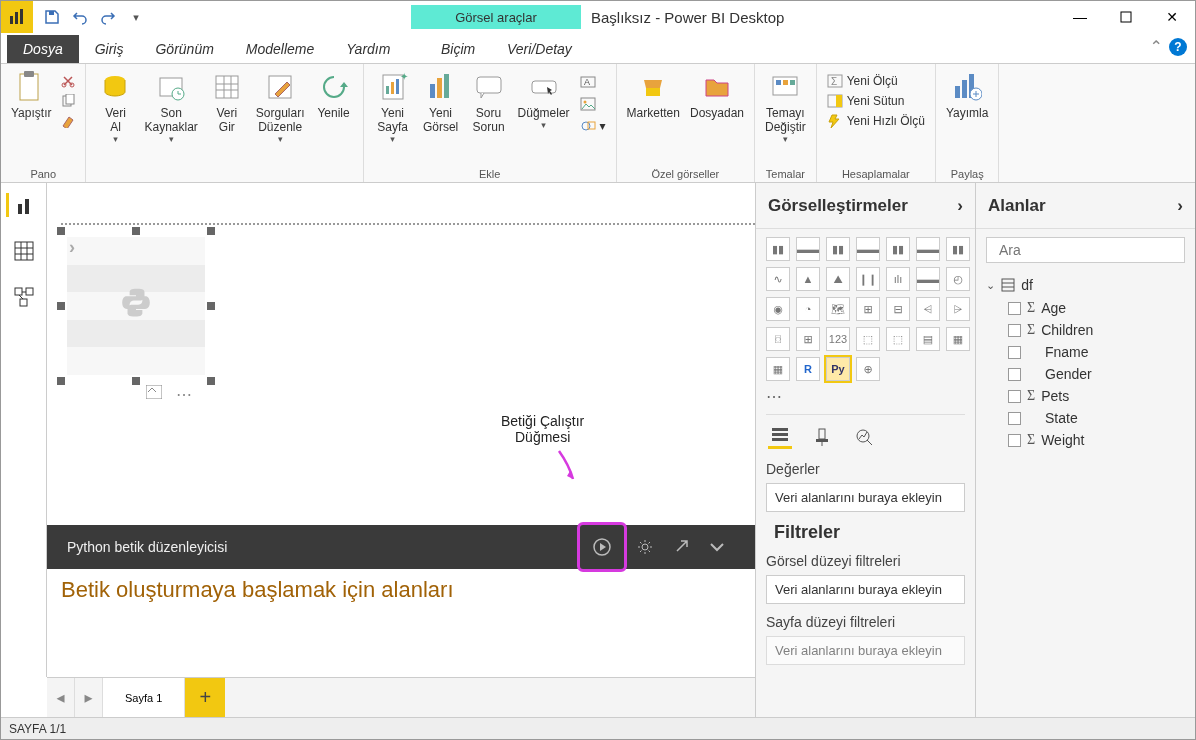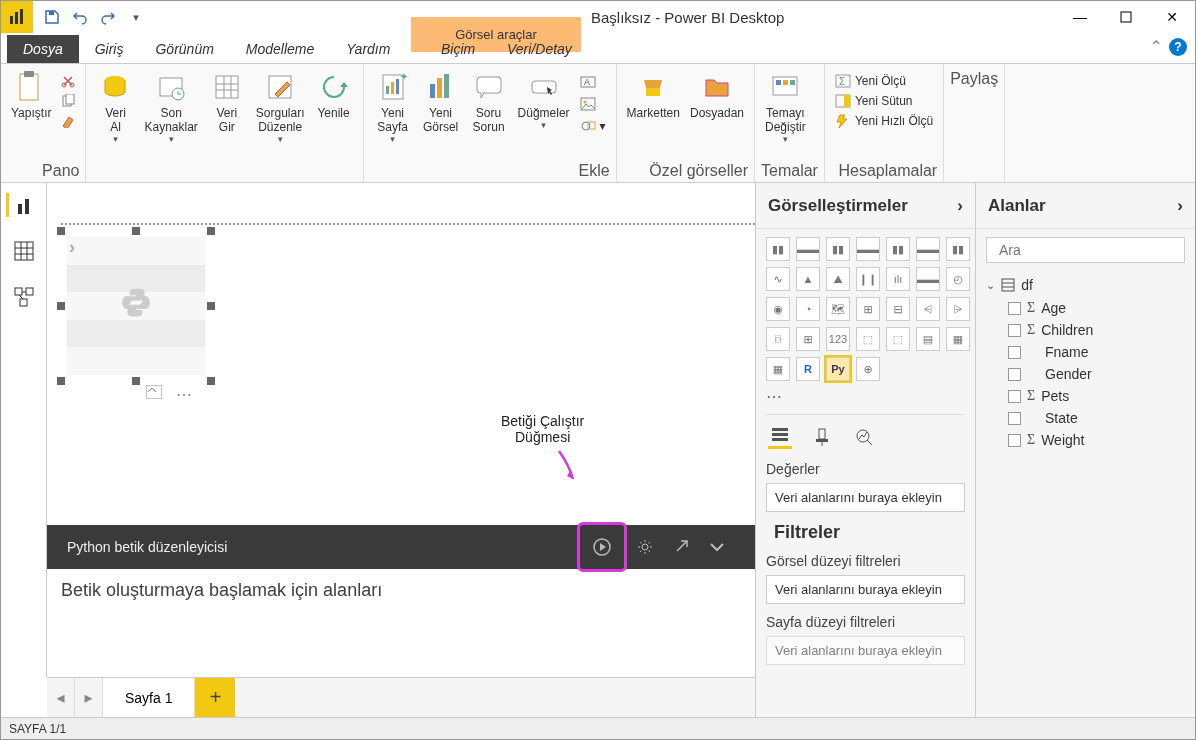--- a/index.html
+++ b/index.html
@@ -3,38 +3,38 @@
 <meta charset="utf-8">
 <style>
 * { margin:0; padding:0; box-sizing:border-box; font-family:"Segoe UI",Arial,sans-serif; user-select:none; }
 body { width:1196px; height:740px; background:#fff; overflow:hidden; position:relative; border:1px solid #999; }
 
 
 .titlebar { height:32px; background:#fff; display:flex; align-items:center; position:relative; }
 .titlebar .logo { width:32px; height:32px; background:#f2c811; display:flex; align-items:center; justify-content:center; font-size:14px; font-weight:bold; color:#333; }
 .qat { display:flex; align-items:center; gap:2px; padding:0 6px; }
 .qat-btn { width:26px; height:26px; display:flex; align-items:center; justify-content:center; color:#333; font-size:14px; cursor:pointer; }
-.contextual-tab { position:absolute; left:410px; top:16px; width:170px; height:35px; background:#fdba74; color:#333; font-size:13px; display:flex; align-items:center; justify-content:center; }
+.contextual-tab { position:absolute; left:410px; top:4px; width:170px; height:24px; background:#5eead4; color:#333; font-size:13px; display:flex; align-items:center; justify-content:center; }
 .title-text { position:absolute; left:590px; top:0; height:32px; display:flex; align-items:center; font-size:15px; color:#333; }
 .win-controls { position:absolute; right:0; top:0; display:flex; }
 .win-btn { width:46px; height:32px; display:flex; align-items:center; justify-content:center; font-size:14px; color:#000; cursor:pointer; }
 
 
 .ribbon-tabs { height:30px; display:flex; align-items:flex-end; padding-left:6px; position:relative; }
 .rtab { padding:6px 16px; font-size:14px; color:#333; cursor:pointer;font-style:italic; }
 .rtab.active { background:#444; color:#fff; }
 .rtab.context { position:absolute; }
 .ribbon-help { position:absolute; right:8px; top:4px; display:flex; gap:6px; align-items:center; }
 .help-circle { width:18px; height:18px; border-radius:50%; background:#0078d4; color:#fff; font-size:12px; font-weight:bold; display:flex; align-items:center; justify-content:center; }
 
 
 .ribbon-body { height:120px; border-top:1px solid #ccc; border-bottom:1px solid #ccc; display:flex; background:#f9f9f9; }
 .rgroup { display:flex; flex-direction:column; border-right:1px solid #ddd; padding:4px 6px 0 6px; }
 .rgroup-items { display:flex; flex:1; gap:2px; align-items:flex-start; }
-.rgroup-label { text-align:right; font-size:16px; color:#555; padding:2px 0; }
+.rgroup-label { text-align:center; font-size:11px; color:#555; padding:2px 0; }
 .rbtn-lg { display:flex; flex-direction:column; align-items:center; justify-content:flex-start; padding:2px 4px; cursor:pointer; min-width:46px; }
 .rbtn-lg .ico { width:34px; height:34px; display:flex; align-items:center; justify-content:center; margin-bottom:2px; }
 .rbtn-lg .lbl { font-size:12px; color:#333; text-align:center; line-height:14px; }
 .rbtn-sm-col { display:flex; flex-direction:column; gap:2px; }
 .rbtn-sm { display:flex; align-items:center; gap:4px; font-size:12px; color:#333; padding:2px 4px; cursor:pointer; white-space:nowrap; }
 
 
 .view-bar { position:absolute; left:0; top:182px; width:46px; bottom:62px; border-right:1px solid #ccc; background:#fff; display:flex; flex-direction:column; align-items:center; padding-top:10px; gap:22px; }
 .view-btn { width:24px; height:24px; display:flex; align-items:center; justify-content:center; cursor:pointer; color:#333; }
 .view-btn.active { border-left:3px solid #f2c811; margin-left:-11px; padding-left:8px; }
@@ -55,21 +55,21 @@
 
 .annotation { position:absolute; left:500px; top:412px; text-align:center; font-size:14px; color:#222; }
 .annot-arrow { position:absolute; left:554px; top:448px; }
 .script-title { font-size:18px; flex:1; }
 .script-btn { width:36px; height:36px; display:flex; align-items:center; justify-content:center; color:#ccc; cursor:pointer; font-size:16px; }
 .script-play-box { border:3px solid #d63adf; border-radius:6px; padding:4px; }
 
 
 .sheet-tabs { position:absolute; left:46px; right:440px; bottom:22px; height:40px; background:#f4f4f4; display:flex; align-items:center; border-top:1px solid #ccc; }
 .sheet-nav { width:28px; height:100%; display:flex; align-items:center; justify-content:center; color:#888; cursor:pointer; border-right:1px solid #ddd; }
-.sheet-tab { padding:0 22px; height:100%; display:flex; align-items:center; border-right:1px solid #ddd; background:#fff; font-size:14px; }
+.sheet-tab { padding:0 22px; height:100%; display:flex; align-items:center; border-right:1px solid #ddd; background:#fff; font-size:11px; }
 .sheet-add { width:40px; height:100%; background:#f2c811; display:flex; align-items:center; justify-content:center; font-size:20px; color:#444; cursor:pointer; }
 
 
 .statusbar { position:absolute; left:0; right:0; bottom:0; height:22px; background:#eee; border-top:1px solid #ccc; font-size:12px; color:#333; display:flex; align-items:center; padding:0 8px; }
 
 
 .pane { position:absolute; top:182px; bottom:22px; border-left:1px solid #ccc; background:#f5f5f5; display:flex; flex-direction:column; }
 .pane-viz { right:220px; width:220px; }
 .pane-fields { right:0; width:220px; }
 .pane-header { height:46px; display:flex; align-items:center; justify-content:space-between; padding:0 12px; font-size:17px; font-weight:600; color:#333; border-bottom:1px solid #ddd; cursor:pointer; }
@@ -388,20 +388,34 @@
               <path d="M5 1l-3 7h4l-2 6 8-9h-4l2-4z" fill="#f2c811" stroke="#c9a20c"></path>
             </svg>
             <span>Yeni Hızlı Ölçü</span>
           </div>
       </div>
     </div>
     <div class="rgroup-label">Hesaplamalar</div>
   </div>
 
   <div class="rgroup">
+    <div class="rgroup-items">
+      <div class="rbtn-lg">
+          <div class="ico">
+            <svg width="30" height="30">
+              <rect x="3" y="14" width="5" height="12" fill="#5b8bc4"></rect>
+              <rect x="10" y="8" width="5" height="18" fill="#5b8bc4"></rect>
+              <rect x="17" y="2" width="5" height="24" fill="#5b8bc4"></rect>
+              <circle cx="24" cy="22" r="6" fill="#fff" stroke="#5b8bc4"></circle>
+              <path d="M24 19v6m-3-3h6" stroke="#5b8bc4"></path>
+            </svg>
+          </div>
+          <div class="lbl">Yayımla</div>
+        </div>
+    </div>
     <div class="rgroup-label">Paylaş</div>
   </div>
 </div>
 
 <div class="view-bar">
   <div class="view-btn active">
       <svg width="20" height="20">
         <rect x="1" y="9" width="4" height="10" fill="#333"></rect>
         <rect x="8" y="4" width="4" height="15" fill="#333"></rect>
         <rect x="15" y="0" width="4" height="19" fill="#333"></rect>
@@ -497,21 +511,21 @@
           <path d="M4 12L14 2M8 2h6v6" fill="none" stroke="#bbb" stroke-width="1.5"></path>
         </svg>
       </div>
     <div class="script-btn">
         <svg width="16" height="12">
           <path d="M2 3l6 6 6-6" fill="none" stroke="#bbb" stroke-width="2"></path>
         </svg>
       </div>
   </div>
   <div style="padding:6px 14px">
-    <div class="ghost" style="color:#404040;font-size:18px;line-height:30px">Betik oluşturmaya başlamak için alanları</div>
+    <div class="ghost" style="color:#a16207;font-size:22px;line-height:30px">Betik oluşturmaya başlamak için alanları</div>
   </div>
 </div>
 
 <div class="sheet-tabs">
   <div class="sheet-nav">◂</div>
   <div class="sheet-nav">▸</div>
   <div class="sheet-tab">Sayfa 1</div>
   <div class="sheet-add">+</div>
 </div>
 

